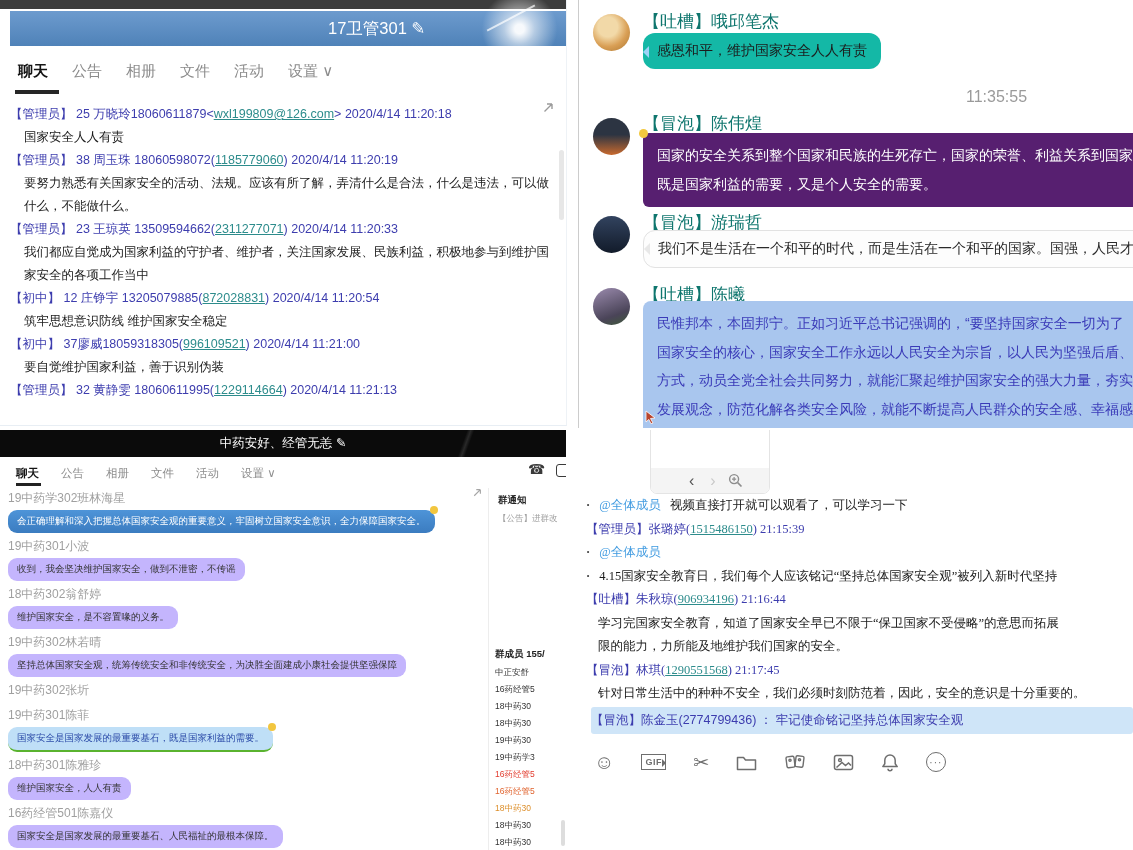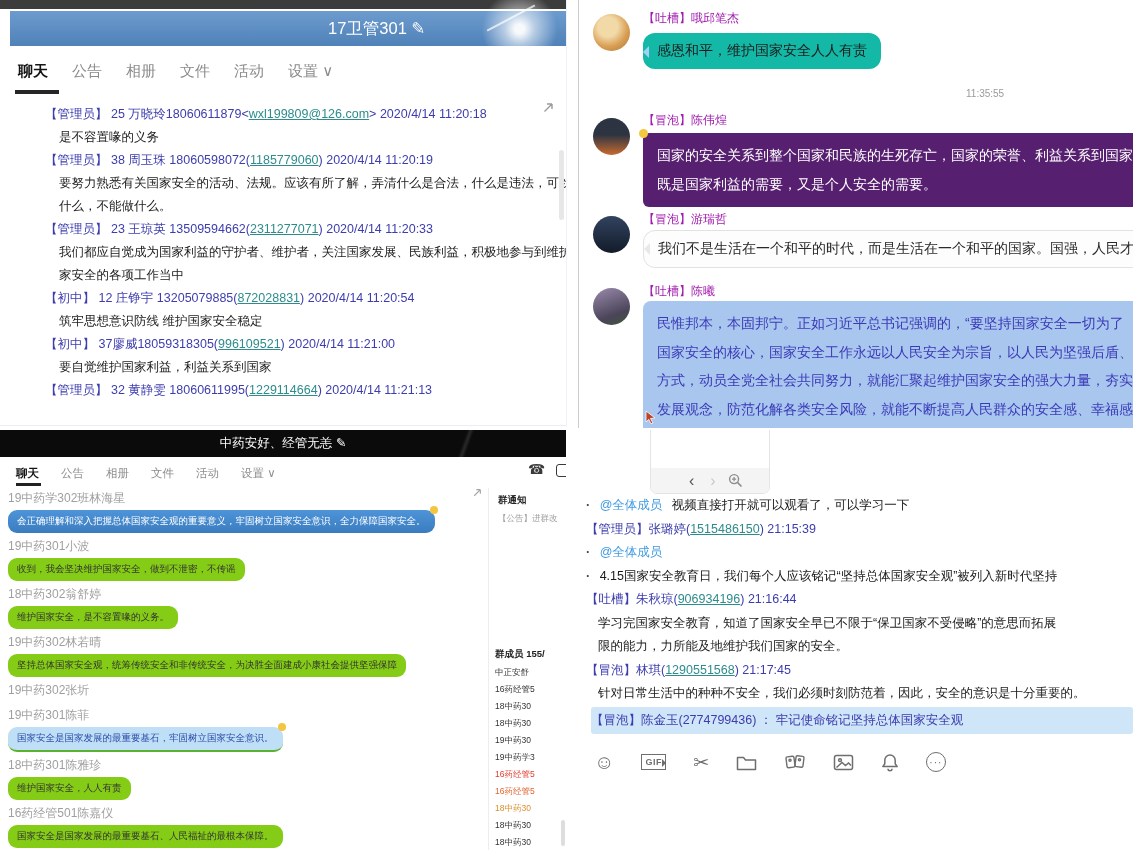--- a/index.html
+++ b/index.html
@@ -17,39 +17,39 @@
   .q1-bar{position:absolute;left:10px;top:11px;width:556px;height:35px;
           background:linear-gradient(180deg,#6d9bce,#4f82b8);}
   .q1-title{position:absolute;left:318px;top:7px;color:#fff;font-size:16.5px;white-space:nowrap;}
   .q1-sun{position:absolute;right:6px;top:-14px;width:90px;height:64px;
           background:radial-gradient(circle at 55% 50%, rgba(255,255,255,.95) 0 8%, rgba(255,255,255,.55) 26%, rgba(255,255,255,0) 64%);}
   .q1-ray{position:absolute;right:28px;top:6px;width:54px;height:2px;background:rgba(255,255,255,.7);transform:rotate(-28deg);}
   .q1-tabs{position:absolute;left:18px;top:62px;display:flex;gap:24px;font-size:15px;color:#8b8b8b;}
   .q1-tab{position:relative;cursor:pointer;}
   .q1-tab.active{color:#141414;font-weight:bold;}
   .q1-ink{position:absolute;left:15px;top:90px;width:44px;height:4px;background:#262626;}
-  .q1-log{position:absolute;left:10px;top:103px;width:540px;font-size:12.5px;line-height:23px;margin-left:35px;}
+  .q1-log{position:absolute;left:10px;top:103px;width:540px;font-size:12.5px;line-height:23px;}
   .q1-head{color:#3d3dae;}
   .lnk{color:#2d8c8c;text-decoration:underline;cursor:pointer;}
   .q1-body{padding-left:14px;color:#1b1b1b;}
   .q1-body:empty{display:none;}
   .q1-collapse{position:absolute;right:12px;top:102px;color:#9a9a9a;}
   .q1-scroll{position:absolute;right:2px;top:150px;width:5px;height:70px;background:#e7e7e7;border-radius:3px;}
 
   
   .av{position:absolute;width:37px;height:37px;border-radius:50%;}
   .av-dog{background:radial-gradient(circle at 40% 35%,#f2d9a8 0 30%,#d99f55 60%,#a9742f);}
   .av-sunset{background:linear-gradient(180deg,#2c3442 45%,#c96a2e);}
   .av-night{background:linear-gradient(180deg,#32435f,#121b2a);}
   .av-anime{background:linear-gradient(160deg,#9b8bae,#4a4458 70%,#3f5a3a);}
-  .q2-name{position:absolute;left:64px;color:#a21caf;font-size:12px;white-space:nowrap;}
+  .q2-name{position:absolute;left:64px;color:#0f766e;font-size:17px;white-space:nowrap;}
   .q2-bbl{position:absolute;left:64px;border-radius:12px;padding:9px 14px;font-size:14px;white-space:nowrap;}
   .q2-b1{top:33px;background:#14b8a6;color:#1c1c1c;}
   .q2-b1::before{content:"";position:absolute;left:-6px;top:13px;border:6px solid transparent;border-right-color:#9dd2f6;}
-  .q2-time{position:absolute;left:387px;top:88px;color:#9a9a9a;font-size:10px;}
+  .q2-time{position:absolute;left:387px;top:88px;color:#9a9a9a;font-size:16px;}
   .q2-b2{top:133px;width:1000px;background:#571f70;color:#fff;border-radius:6px;line-height:29px;padding:8px 14px;}
   .q2-b2::before{content:"";position:absolute;left:-4px;top:-4px;width:9px;height:9px;border-radius:50%;background:#f3c83e;}
   .q2-b3{top:230px;width:1000px;background:#fdfdfd;border:1px solid #e2e2e2;color:#2a2a2a;}
   .q2-b3::before{content:"";position:absolute;left:-6px;top:12px;border:6px solid transparent;border-right-color:#e8e8e8;}
   .q2-b4{top:301px;width:1000px;background:#a9c6ee;color:#3a3ab8;border-radius:8px 8px 4px 4px;
          border-bottom:3px solid #57b02c;line-height:28.5px;padding:8px 14px;}
   .q2-cursor{position:absolute;left:66px;top:410px;}
 
   
   .q3-bar{position:absolute;left:0;top:0;width:566px;height:27px;background:#0b0b0b;color:#fff;
@@ -59,21 +59,21 @@
   .q3-tabs{position:absolute;left:16px;top:36px;display:flex;gap:22px;font-size:11.5px;color:#8d8d8d;}
   .q3-tab.active{color:#141414;font-weight:bold;}
   .q3-ink{position:absolute;left:16px;top:53px;width:25px;height:3px;background:#222;}
   .q3-phone{position:absolute;left:528px;top:31px;font-size:14px;color:#3a3a3a;}
   .q3-cam{position:absolute;left:556px;top:34px;width:14px;height:11px;border:1.5px solid #3a3a3a;border-radius:3px;}
   .q3-collapse{position:absolute;left:473px;top:58px;color:#a5a5a5;}
   .q3-log{position:absolute;left:8px;top:60px;width:472px;}
   .q3-msg{display:flex;gap:8px;margin-bottom:5px;}
   .q3-name{color:#9f9f9f;font-size:12px;margin-bottom:3px;white-space:nowrap;}
   .q3-bubble{display:inline-block;padding:5px 9px;border-radius:9px;font-size:9.5px;white-space:nowrap;position:relative;min-height:11px;min-width:40px;}
-  .b-gray{background:#84cc16;color:#333;}
+  .b-gray{background:#c4b5fd;color:#333;}
   .b-solid{background:linear-gradient(180deg,#4e94d8,#3b7cc0);color:#fff;}
   .b-solid::after,.b-light::after{content:"";position:absolute;right:-3px;top:-4px;width:8px;height:8px;border-radius:50%;background:#f2c63f;}
   .b-light{background:#bfdff7;color:#2b4ba8;border-bottom:2px solid #5ab32f;}
   .q3-side{position:absolute;left:488px;top:58px;width:78px;height:362px;border-left:1px solid #ededed;padding-left:9px;box-sizing:border-box;}
   .q3-notice-t{font-size:9.5px;font-weight:bold;color:#222;margin-top:6px;}
   .q3-notice{font-size:8.5px;color:#a0a0a0;margin-top:6px;white-space:nowrap;overflow:hidden;width:64px;}
   .q3-members-t{position:absolute;left:7px;top:160px;font-size:9.5px;font-weight:bold;color:#222;white-space:nowrap;}
   .q3-members{position:absolute;left:7px;top:176px;}
   .q3-member{display:flex;align-items:center;gap:4px;height:17px;}
   .q3-mname{font-size:8.5px;color:#333;white-space:nowrap;overflow:hidden;width:58px;}
@@ -84,21 +84,21 @@
 
   
   .q4-card{position:absolute;left:72px;top:-8px;width:118px;height:70px;background:#fff;
            border:1px solid #e4e4e4;border-radius:0 0 7px 7px;}
   .q4-card-footer{position:absolute;left:0;right:0;bottom:0;height:25px;background:#f4f4f4;
            border-radius:0 0 6px 6px;display:flex;align-items:center;}
   .pg-prev{margin-left:38px;color:#555;font-size:16px;line-height:1;cursor:pointer;}
   .pg-next{margin-left:16px;color:#c9c9c9;font-size:16px;line-height:1;cursor:pointer;}
   .pg-zoom{margin-left:12px;cursor:pointer;}
   .q4-log{position:absolute;left:8px;top:64px;width:546px;font-size:12.5px;line-height:23.5px;color:#1a1a1a;}
-  .q4-line{white-space:nowrap;overflow:hidden;}
+  .q4-line{white-space:nowrap;overflow:hidden;font-family:Liberation Serif, serif;}
   .hd{color:#3d3dae;text-align:center;}
   .blt{color:#444;margin-right:6px;font-weight:bold;}
   .mention{color:#3f9ae0;margin-right:6px;cursor:pointer;}
   .l-body{padding-left:12px;}
   .q4-bar{position:absolute;left:13px;top:277px;width:542px;height:27px;background:#cfe5f8;border-radius:3px;
           display:flex;align-items:center;color:#3c3cae;font-size:12.5px;white-space:nowrap;overflow:hidden;}
   .q4-tools{position:absolute;left:16px;top:322px;display:flex;gap:27px;align-items:center;color:#6e6e6e;}
   .tool{cursor:pointer;display:inline-flex;align-items:center;justify-content:center;}
   .t-smiley{font-size:20px;line-height:1;}
   .t-scissors{font-size:19px;line-height:1;}
@@ -130,41 +130,41 @@
     <div class="q1-ink"></div>
     <div class="q1-collapse">
       <svg class="icon" width="11" height="11" viewBox="0 0 11 11">
           <path d="M1.5 9.5 L9 2 M9 2 h-5 M9 2 v5" stroke="#9a9a9a" stroke-width="1.4" fill="none"></path>
         </svg>
     </div>
     <div class="q1-log">
 
         <div class="q1-msg">
           <div class="q1-head"><span>【管理员】 25 万晓玲18060611879&lt;</span><a class="lnk">wxl199809@126.com</a><span>&gt; 2020/4/14 11:20:18</span></div>
-          <div class="q1-body">是不容置喙的义务</div>
+          <div class="q1-body">国家安全人人有责</div>
         </div>
 
         <div class="q1-msg">
           <div class="q1-head"><span>【管理员】 38 周玉珠 18060598072(</span><a class="lnk">1185779060</a><span>) 2020/4/14 11:20:19</span></div>
           <div class="q1-body">要努力熟悉有关国家安全的活动、法规。应该有所了解，弄清什么是合法，什么是违法，可以做什么，不能做什么。</div>
         </div>
 
         <div class="q1-msg">
           <div class="q1-head"><span>【管理员】 23 王琼英 13509594662(</span><a class="lnk">2311277071</a><span>) 2020/4/14 11:20:33</span></div>
           <div class="q1-body">我们都应自觉成为国家利益的守护者、维护者，关注国家发展、民族利益，积极地参与到维护国家安全的各项工作当中</div>
         </div>
 
         <div class="q1-msg">
           <div class="q1-head"><span>【初中】 12 庄铮宇 13205079885(</span><a class="lnk">872028831</a><span>) 2020/4/14 11:20:54</span></div>
           <div class="q1-body">筑牢思想意识防线 维护国家安全稳定</div>
         </div>
 
         <div class="q1-msg">
           <div class="q1-head"><span>【初中】 37廖威18059318305(</span><a class="lnk">996109521</a><span>) 2020/4/14 11:21:00</span></div>
-          <div class="q1-body">要自觉维护国家利益，利益关系到国家</div>
+          <div class="q1-body">要自觉维护国家利益，善于识别伪装</div>
         </div>
 
         <div class="q1-msg">
           <div class="q1-head"><span>【管理员】 32 黄静雯 18060611995(</span><a class="lnk">1229114664</a><span>) 2020/4/14 11:21:13</span></div>
 
         </div>
 
     </div>
     <div class="q1-scroll"></div>
   </div>
@@ -259,21 +259,21 @@
 
           <div>
             <div class="q3-name">19中药302张圻</div>
           </div>
         </div>
 
         <div class="q3-msg">
 
           <div>
             <div class="q3-name">19中药301陈菲</div>
-            <div class="q3-bubble b-light">国家安全是国家发展的最重要基石，牢固树立国家安全意识。</div>
+            <div class="q3-bubble b-light">国家安全是国家发展的最重要基石，既是国家利益的需要。</div>
           </div>
         </div>
 
         <div class="q3-msg">
 
           <div>
             <div class="q3-name">18中药301陈雅珍</div>
             <div class="q3-bubble b-gray">维护国家安全，人人有责</div>
           </div>
         </div>

